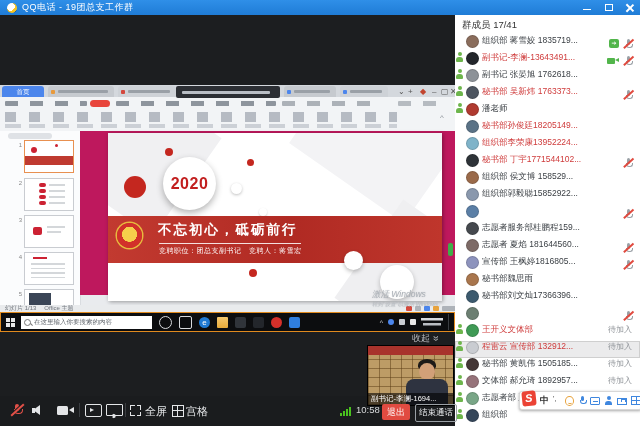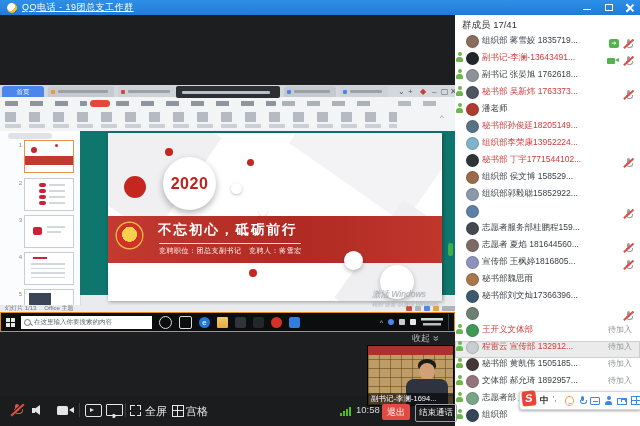--- a/index.html
+++ b/index.html
@@ -5,21 +5,21 @@
   html,body{margin:0;padding:0;background:#555;}
   #root{position:relative;width:640px;height:426px;overflow:hidden;
         font-family:"Liberation Sans","DejaVu Sans",sans-serif;
         background:#1c1e20;cursor:default;}
   .ab{position:absolute;}
   
   .titlebar{left:0;top:0;width:640px;height:15px;
     background:linear-gradient(#2f8fe8,#1f7cd6);display:flex;align-items:center;}
   .qq-ico{width:10px;height:10px;border-radius:50%;margin:0 5px 0 7px;
     background:radial-gradient(circle at 35% 35%,#fff 0 45%,#f6c422 46% 75%,#273b4e 76%);}
-  .wtitle{color:#fff;font-size:9px;letter-spacing:.5px;text-decoration:underline;}
+  .wtitle{color:#fff;font-size:9px;letter-spacing:.5px;}
   .winbtns{position:absolute;right:6px;top:0;height:15px;display:flex;align-items:center;gap:12px;}
   .wb{width:9px;height:9px;position:relative;}
   .wb-min::after{content:"";position:absolute;left:0;bottom:2px;width:8px;height:1.5px;background:#fff;}
   .wb-max::after{content:"";position:absolute;left:1px;top:1px;width:6px;height:5px;border:1.2px solid #fff;}
   .wb-close::before,.wb-close::after{content:"";position:absolute;left:4px;top:0;width:1.5px;height:10px;background:#fff;}
   .wb-close::before{transform:rotate(45deg);} .wb-close::after{transform:rotate(-45deg);}
   
   .sidebar{left:455px;top:15px;width:185px;height:411px;background:#fff;overflow:hidden;}
   .sb-head{padding:4px 0 3px 7px;font-size:9.5px;color:#333;}
   .mrow{height:17px;display:flex;padding-left:0;font-size:8.5px;color:#3a3f44;position:relative;}
@@ -86,21 +86,21 @@
   .thpanel{left:0;top:46px;width:80px;height:174px;background:#fbfcfd;border-right:1px solid #d9dce0;}
   .thpills{left:8px;top:2px;width:44px;height:6px;background:#dfe2e6;border-radius:3px;}
   .thumb{left:24px;width:48px;height:31px;background:#fff;border:1px solid #c9ccd1;}
   .thumb.sel{border:1.5px solid #e89050;}
   .tnum{left:14px;width:8px;font-size:6px;color:#888;text-align:right;}
   .th-banner{position:absolute;left:0;bottom:7px;width:100%;height:9px;background:#bf3a30;}
   .th-dot{position:absolute;border-radius:50%;background:#c23;}
   .th-line{position:absolute;height:1.5px;background:#d4d7da;}
   .th-img{position:absolute;left:4px;top:3px;width:22px;height:14px;background:#3a4556;}
   
-  .canvas{left:80px;top:46px;width:375px;height:164px;background:#0f766e;}
+  .canvas{left:80px;top:46px;width:375px;height:164px;background:#be185d;}
   .slide{left:28px;top:2px;width:334px;height:168px;background:#fff;box-shadow:1px 1px 4px rgba(0,0,0,.35);overflow:hidden;}
   .geo{position:absolute;background:#f0f0f2;transform:rotate(35deg);}
   .circ{position:absolute;border-radius:50%;}
   .slide-banner{position:absolute;left:0;top:83px;width:334px;height:47px;
        background:linear-gradient(90deg,#c23a30,#b02a23 55%,#bf362c);}
   .emblem{position:absolute;left:9px;top:7px;width:25px;height:25px;border-radius:50%;
        background:radial-gradient(circle at 50% 45%,#f6cf4b 0 40%,#d2302a 41%);box-shadow:0 0 0 1.5px #e8b93e;}
   .slide-title{position:absolute;left:50px;top:5px;color:#fff;font-size:13.5px;font-weight:bold;letter-spacing:2px;}
   .slide-divider{position:absolute;left:51px;top:27px;width:142px;height:1px;background:rgba(255,255,255,.85);}
   .slide-sub{position:absolute;left:51px;top:30px;color:#fff;font-size:7px;letter-spacing:.5px;}

